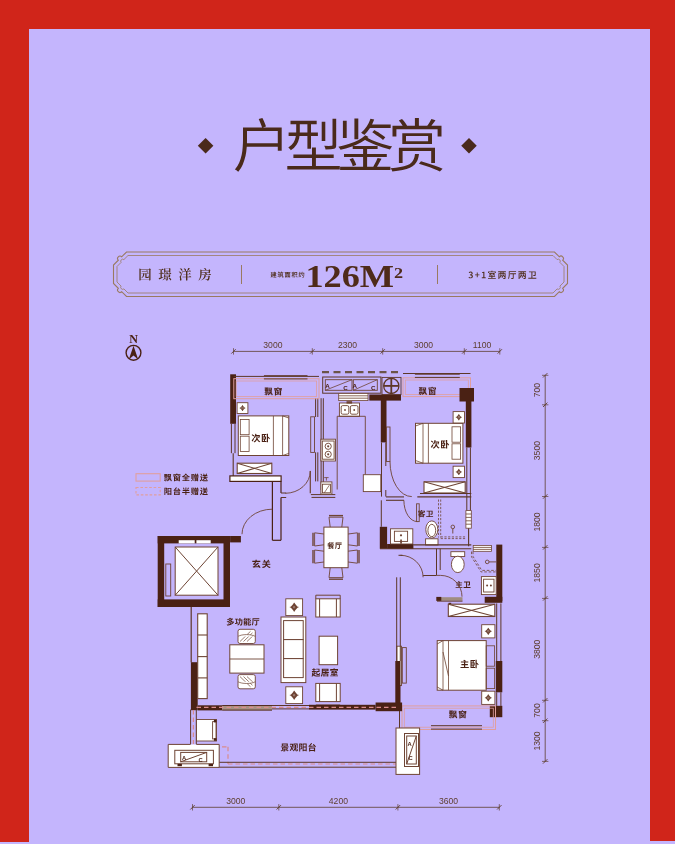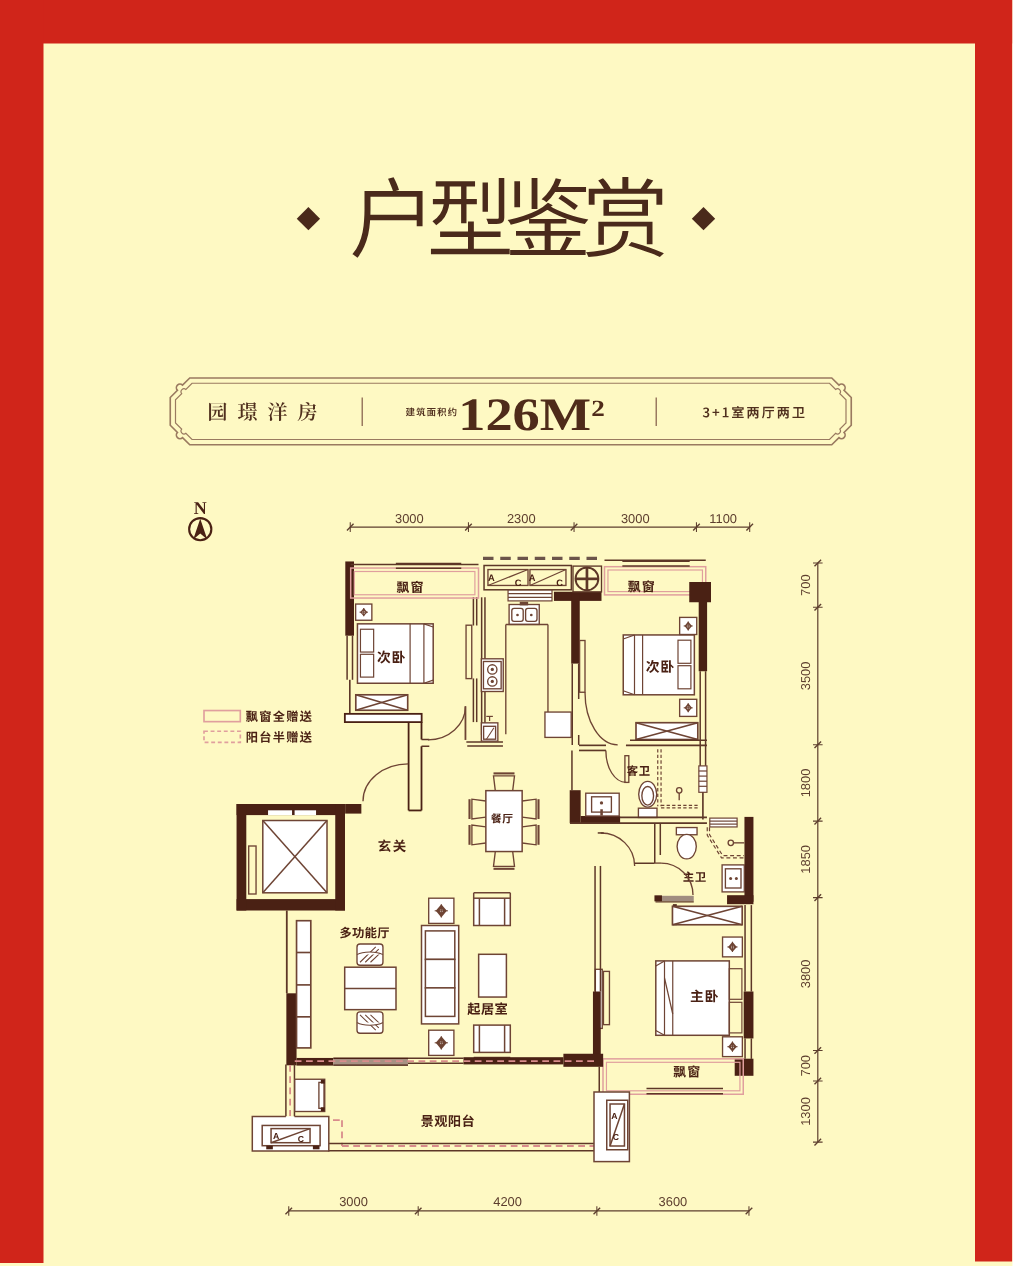--- a/index.html
+++ b/index.html
@@ -1,16 +1,16 @@
 <!DOCTYPE html>
 <html><head>
 <meta charset="utf-8">
 <style>
 html,body{margin:0;padding:0;background:#fff;font-family:"Liberation Sans",sans-serif;}
-#page{position:relative;width:675px;height:844px;overflow:hidden;background:#fef9c3;}
+#page{position:relative;width:675px;height:844px;overflow:hidden;background:#c4b5fd;}
 .abs{position:absolute;}
 </style>
 </head>
 <body>
 <div id="page">
 
 <div class="abs" style="left:0;top:0;width:675px;height:28.5px;background:#d0251a;"></div>
 
 <div class="abs" style="left:0;top:0;width:29px;height:842px;background:#d0251a;"></div>
 

